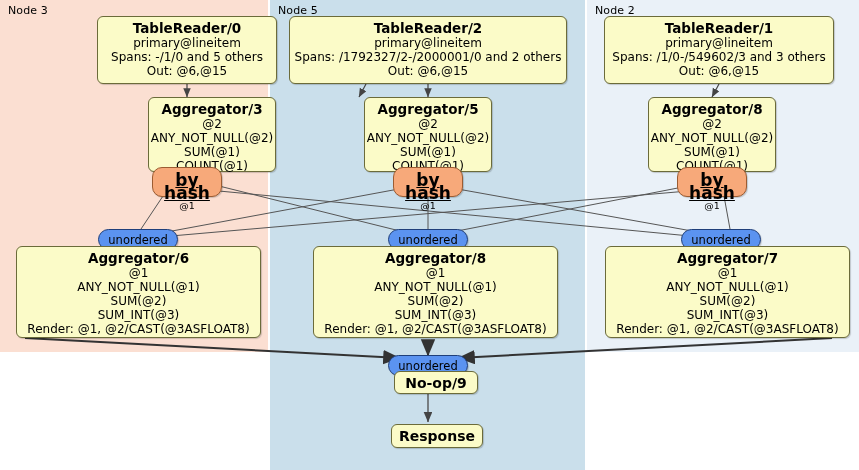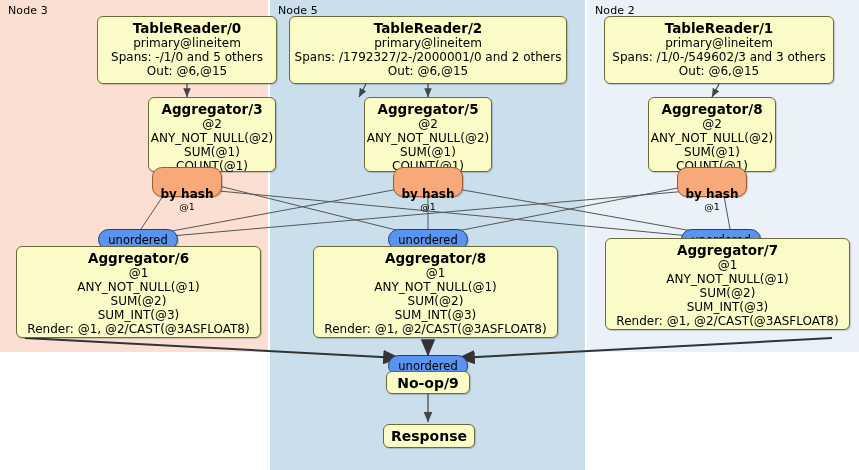--- a/index.html
+++ b/index.html
@@ -17,27 +17,27 @@
 
   .node{position:absolute;box-sizing:border-box;background:#fbfbc8;border:1px solid #6b6b3a;
         border-radius:6px;text-align:center;color:#000;
         box-shadow:1px 1px 1px rgba(0,0,0,0.18);}
   .node .title{font-weight:bold;font-size:13.5px;line-height:16px;padding-top:3px;}
   .node .line{font-size:12px;line-height:14px;white-space:nowrap;}
 
   .pill{position:absolute;box-sizing:border-box;text-align:center;border-radius:11px;
         box-shadow:1px 1px 1px rgba(0,0,0,0.18);}
   .pill.hash{background:#f7a97a;border:1px solid #9c5c32;border-radius:10px;}
-  .pill.hash .t{font-weight:bold;font-size:12px;line-height:13px;padding-top:20px;}
+  .pill.hash .t{font-weight:bold;font-size:17px;line-height:13px;padding-top:6px;text-decoration:underline;}
   .pill.hash .s{font-size:9.5px;line-height:11px;}
   .pill.unordered{background:#5b93f0;border:1px solid #1f3f7a;border-radius:11px;}
   .pill.unordered .t{font-weight:normal;font-size:11.5px;line-height:20px;}
 
   .small-node{position:absolute;box-sizing:border-box;background:#fbfbc8;border:1px solid #6b6b3a;
-        border-radius:6px;text-align:center;box-shadow:1px 1px 1px rgba(0,0,0,0.18);}
+        border-radius:6px;text-align:center;box-shadow:1px 1px 1px rgba(0,0,0,0.18);margin-left:8px;}
   .small-node .title{font-weight:bold;font-size:14px;line-height:22px;}
 </style>
 </head>
 <body>
 
 <div id="stage">
 
   <div class="panel" id="panel-node3">
     <div class="panel-label">Node 3</div>
   </div>
@@ -169,21 +169,21 @@
 
   <div class="node" style="left:313px;top:246px;width:245px;height:92px;">
     <div class="title">Aggregator/8</div>
     <div class="line">@1</div>
     <div class="line">ANY_NOT_NULL(@1)</div>
     <div class="line">SUM(@2)</div>
     <div class="line">SUM_INT(@3)</div>
     <div class="line">Render: @1, @2/CAST(@3ASFLOAT8)</div>
   </div>
 
-  <div class="node" style="left:605px;top:238px;width:245px;height:92px;">
+  <div class="node" style="left:605px;top:246px;width:245px;height:92px;">
     <div class="title">Aggregator/7</div>
     <div class="line">@1</div>
     <div class="line">ANY_NOT_NULL(@1)</div>
     <div class="line">SUM(@2)</div>
     <div class="line">SUM_INT(@3)</div>
     <div class="line">Render: @1, @2/CAST(@3ASFLOAT8)</div>
   </div>
 
   <div class="pill unordered" style="left:388px;top:355px;width:80px;height:21px;">
     <div class="t">unordered</div>

